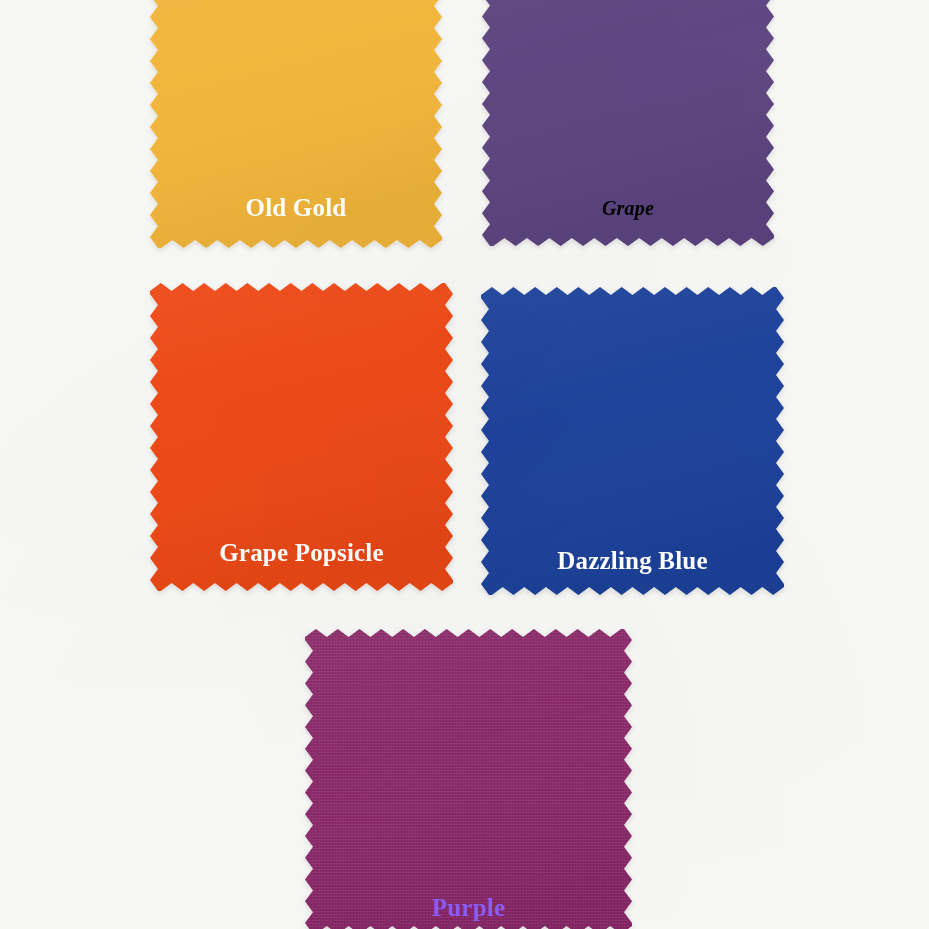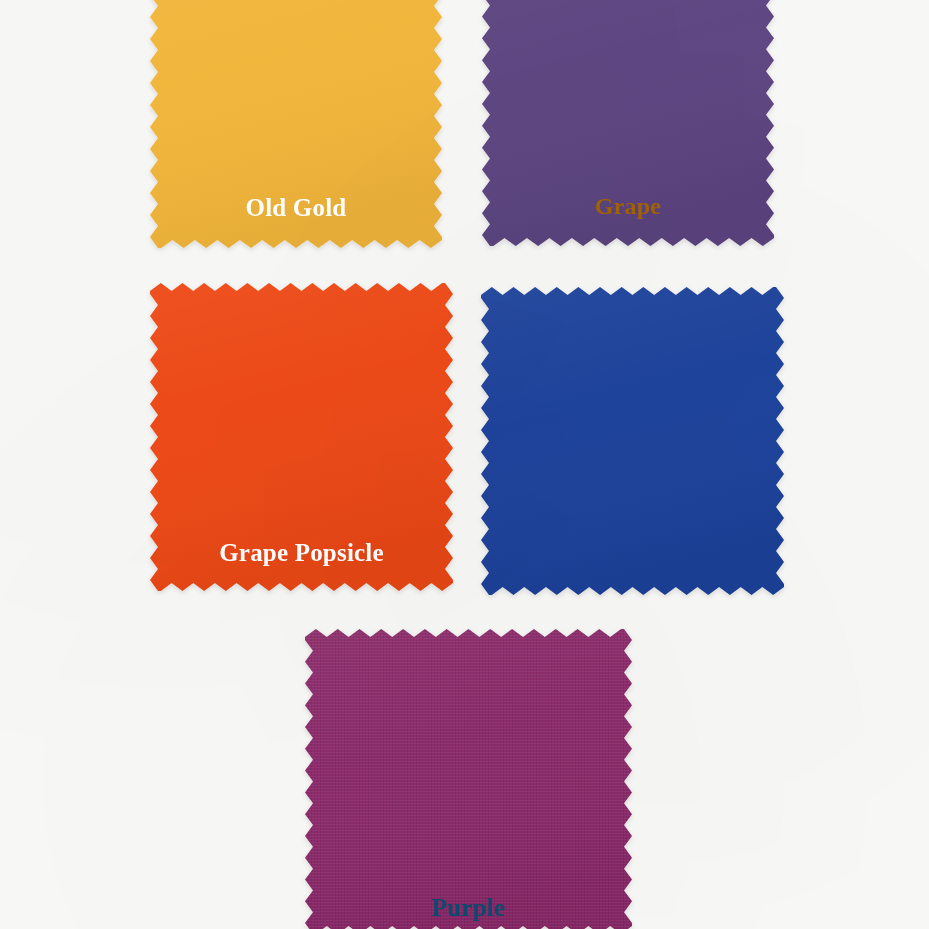--- a/index.html
+++ b/index.html
@@ -91,21 +91,21 @@
           </filter>
           <linearGradient id="gr1" x1="0" y1="0" x2="0.25" y2="1">
             <stop offset="0%" stop-color="#ffffff" stop-opacity="0.05"></stop>
             <stop offset="45%" stop-color="#ffffff" stop-opacity="0.012"></stop>
             <stop offset="100%" stop-color="#000000" stop-opacity="0.045"></stop>
           </linearGradient>
         </defs>
         <path d="M0.00,8.00L11.23,0.00L22.46,8.00L33.69,0.00L44.92,8.00L56.15,0.00L67.38,8.00L78.62,0.00L89.85,8.00L101.08,0.00L112.31,8.00L123.54,0.00L134.77,8.00L146.00,0.00L157.23,8.00L168.46,0.00L179.69,8.00L190.92,0.00L202.15,8.00L213.38,0.00L224.62,8.00L235.85,0.00L247.08,8.00L258.31,0.00L269.54,8.00L280.77,0.00L284.00,0.00L292.00,10.93L284.00,21.86L292.00,32.79L284.00,43.71L292.00,54.64L284.00,65.57L292.00,76.50L284.00,87.43L292.00,98.36L284.00,109.29L292.00,120.21L284.00,131.14L292.00,142.07L284.00,153.00L292.00,163.93L284.00,174.86L292.00,185.79L284.00,196.71L292.00,207.64L284.00,218.57L292.00,229.50L284.00,240.43L292.00,251.36L284.00,262.29L292.00,273.21L284.00,284.14L292.00,295.07L292.00,298.00L280.77,306.00L269.54,298.00L258.31,306.00L247.08,298.00L235.85,306.00L224.62,298.00L213.38,306.00L202.15,298.00L190.92,306.00L179.69,298.00L168.46,306.00L157.23,298.00L146.00,306.00L134.77,298.00L123.54,306.00L112.31,298.00L101.08,306.00L89.85,298.00L78.62,306.00L67.38,298.00L56.15,306.00L44.92,298.00L33.69,306.00L22.46,298.00L11.23,306.00L8.00,306.00L0.00,295.07L8.00,284.14L0.00,273.21L8.00,262.29L0.00,251.36L8.00,240.43L0.00,229.50L8.00,218.57L0.00,207.64L8.00,196.71L0.00,185.79L8.00,174.86L0.00,163.93L8.00,153.00L0.00,142.07L8.00,131.14L0.00,120.21L8.00,109.29L0.00,98.36L8.00,87.43L0.00,76.50L8.00,65.57L0.00,54.64L8.00,43.71L0.00,32.79L8.00,21.86L0.00,10.93Z" fill="#5d4481" filter="url(#sh1)"></path>
         <path d="M0.00,8.00L11.23,0.00L22.46,8.00L33.69,0.00L44.92,8.00L56.15,0.00L67.38,8.00L78.62,0.00L89.85,8.00L101.08,0.00L112.31,8.00L123.54,0.00L134.77,8.00L146.00,0.00L157.23,8.00L168.46,0.00L179.69,8.00L190.92,0.00L202.15,8.00L213.38,0.00L224.62,8.00L235.85,0.00L247.08,8.00L258.31,0.00L269.54,8.00L280.77,0.00L284.00,0.00L292.00,10.93L284.00,21.86L292.00,32.79L284.00,43.71L292.00,54.64L284.00,65.57L292.00,76.50L284.00,87.43L292.00,98.36L284.00,109.29L292.00,120.21L284.00,131.14L292.00,142.07L284.00,153.00L292.00,163.93L284.00,174.86L292.00,185.79L284.00,196.71L292.00,207.64L284.00,218.57L292.00,229.50L284.00,240.43L292.00,251.36L284.00,262.29L292.00,273.21L284.00,284.14L292.00,295.07L292.00,298.00L280.77,306.00L269.54,298.00L258.31,306.00L247.08,298.00L235.85,306.00L224.62,298.00L213.38,306.00L202.15,298.00L190.92,306.00L179.69,298.00L168.46,306.00L157.23,298.00L146.00,306.00L134.77,298.00L123.54,306.00L112.31,298.00L101.08,306.00L89.85,298.00L78.62,306.00L67.38,298.00L56.15,306.00L44.92,298.00L33.69,306.00L22.46,298.00L11.23,306.00L8.00,306.00L0.00,295.07L8.00,284.14L0.00,273.21L8.00,262.29L0.00,251.36L8.00,240.43L0.00,229.50L8.00,218.57L0.00,207.64L8.00,196.71L0.00,185.79L8.00,174.86L0.00,163.93L8.00,153.00L0.00,142.07L8.00,131.14L0.00,120.21L8.00,109.29L0.00,98.36L8.00,87.43L0.00,76.50L8.00,65.57L0.00,54.64L8.00,43.71L0.00,32.79L8.00,21.86L0.00,10.93Z" fill="url(#gr1)"></path>
       </svg>
-      <div class="swatch-label" style="bottom: 28px; font-size: 24px; color: #a16207;">Grape</div>
+      <div class="swatch-label" style="bottom: 28px; font-size: 20px; color: #000000; font-style: italic;">Grape</div>
     </div>
     <div class="swatch" style="left: 150px; top: 283px; width: 303px; height: 308px;">
       <svg viewBox="0 0 303 308">
         <defs>
           <filter id="sh2" x="-20%" y="-20%" width="140%" height="140%">
             <feDropShadow dx="0" dy="2" stdDeviation="2.4" flood-color="#000000" flood-opacity="0.12"></feDropShadow>
           </filter>
           <linearGradient id="gr2" x1="0" y1="0" x2="0.25" y2="1">
             <stop offset="0%" stop-color="#ffffff" stop-opacity="0.05"></stop>
             <stop offset="45%" stop-color="#ffffff" stop-opacity="0.012"></stop>
@@ -125,20 +125,21 @@
           </filter>
           <linearGradient id="gr3" x1="0" y1="0" x2="0.25" y2="1">
             <stop offset="0%" stop-color="#ffffff" stop-opacity="0.05"></stop>
             <stop offset="45%" stop-color="#ffffff" stop-opacity="0.012"></stop>
             <stop offset="100%" stop-color="#000000" stop-opacity="0.045"></stop>
           </linearGradient>
         </defs>
         <path d="M0.00,8.00L10.82,0.00L21.64,8.00L32.46,0.00L43.29,8.00L54.11,0.00L64.93,8.00L75.75,0.00L86.57,8.00L97.39,0.00L108.21,8.00L119.04,0.00L129.86,8.00L140.68,0.00L151.50,8.00L162.32,0.00L173.14,8.00L183.96,0.00L194.79,8.00L205.61,0.00L216.43,8.00L227.25,0.00L238.07,8.00L248.89,0.00L259.71,8.00L270.54,0.00L281.36,8.00L292.18,0.00L295.00,0.00L303.00,11.00L295.00,22.00L303.00,33.00L295.00,44.00L303.00,55.00L295.00,66.00L303.00,77.00L295.00,88.00L303.00,99.00L295.00,110.00L303.00,121.00L295.00,132.00L303.00,143.00L295.00,154.00L303.00,165.00L295.00,176.00L303.00,187.00L295.00,198.00L303.00,209.00L295.00,220.00L303.00,231.00L295.00,242.00L303.00,253.00L295.00,264.00L303.00,275.00L295.00,286.00L303.00,297.00L303.00,300.00L292.18,308.00L281.36,300.00L270.54,308.00L259.71,300.00L248.89,308.00L238.07,300.00L227.25,308.00L216.43,300.00L205.61,308.00L194.79,300.00L183.96,308.00L173.14,300.00L162.32,308.00L151.50,300.00L140.68,308.00L129.86,300.00L119.04,308.00L108.21,300.00L97.39,308.00L86.57,300.00L75.75,308.00L64.93,300.00L54.11,308.00L43.29,300.00L32.46,308.00L21.64,300.00L10.82,308.00L8.00,308.00L0.00,297.00L8.00,286.00L0.00,275.00L8.00,264.00L0.00,253.00L8.00,242.00L0.00,231.00L8.00,220.00L0.00,209.00L8.00,198.00L0.00,187.00L8.00,176.00L0.00,165.00L8.00,154.00L0.00,143.00L8.00,132.00L0.00,121.00L8.00,110.00L0.00,99.00L8.00,88.00L0.00,77.00L8.00,66.00L0.00,55.00L8.00,44.00L0.00,33.00L8.00,22.00L0.00,11.00Z" fill="#1f429b" filter="url(#sh3)"></path>
         <path d="M0.00,8.00L10.82,0.00L21.64,8.00L32.46,0.00L43.29,8.00L54.11,0.00L64.93,8.00L75.75,0.00L86.57,8.00L97.39,0.00L108.21,8.00L119.04,0.00L129.86,8.00L140.68,0.00L151.50,8.00L162.32,0.00L173.14,8.00L183.96,0.00L194.79,8.00L205.61,0.00L216.43,8.00L227.25,0.00L238.07,8.00L248.89,0.00L259.71,8.00L270.54,0.00L281.36,8.00L292.18,0.00L295.00,0.00L303.00,11.00L295.00,22.00L303.00,33.00L295.00,44.00L303.00,55.00L295.00,66.00L303.00,77.00L295.00,88.00L303.00,99.00L295.00,110.00L303.00,121.00L295.00,132.00L303.00,143.00L295.00,154.00L303.00,165.00L295.00,176.00L303.00,187.00L295.00,198.00L303.00,209.00L295.00,220.00L303.00,231.00L295.00,242.00L303.00,253.00L295.00,264.00L303.00,275.00L295.00,286.00L303.00,297.00L303.00,300.00L292.18,308.00L281.36,300.00L270.54,308.00L259.71,300.00L248.89,308.00L238.07,300.00L227.25,308.00L216.43,300.00L205.61,308.00L194.79,300.00L183.96,308.00L173.14,300.00L162.32,308.00L151.50,300.00L140.68,308.00L129.86,300.00L119.04,308.00L108.21,300.00L97.39,308.00L86.57,300.00L75.75,308.00L64.93,300.00L54.11,308.00L43.29,300.00L32.46,308.00L21.64,300.00L10.82,308.00L8.00,308.00L0.00,297.00L8.00,286.00L0.00,275.00L8.00,264.00L0.00,253.00L8.00,242.00L0.00,231.00L8.00,220.00L0.00,209.00L8.00,198.00L0.00,187.00L8.00,176.00L0.00,165.00L8.00,154.00L0.00,143.00L8.00,132.00L0.00,121.00L8.00,110.00L0.00,99.00L8.00,88.00L0.00,77.00L8.00,66.00L0.00,55.00L8.00,44.00L0.00,33.00L8.00,22.00L0.00,11.00Z" fill="url(#gr3)"></path>
       </svg>
+      <div class="swatch-label" style="bottom: 22px; font-size: 25px; color: rgb(255, 255, 255);">Dazzling Blue</div>
     </div>
     <div class="swatch" style="left: 305px; top: 629px; width: 327px; height: 305px;">
       <svg viewBox="0 0 327 305">
         <defs>
           <filter id="sh4" x="-20%" y="-20%" width="140%" height="140%">
             <feDropShadow dx="0" dy="2" stdDeviation="2.4" flood-color="#000000" flood-opacity="0.12"></feDropShadow>
           </filter>
           <pattern id="tex4" width="3" height="3" patternUnits="userSpaceOnUse">
             <rect width="3" height="3" fill="#8c2a6b"></rect>
             <rect width="3" height="1" fill="#ffffff" opacity="0.05"></rect>
@@ -146,15 +147,15 @@
           </pattern>
           <linearGradient id="gr4" x1="0" y1="0" x2="0.25" y2="1">
             <stop offset="0%" stop-color="#ffffff" stop-opacity="0.05"></stop>
             <stop offset="45%" stop-color="#ffffff" stop-opacity="0.012"></stop>
             <stop offset="100%" stop-color="#000000" stop-opacity="0.045"></stop>
           </linearGradient>
         </defs>
         <path d="M0.00,8.00L10.90,0.00L21.80,8.00L32.70,0.00L43.60,8.00L54.50,0.00L65.40,8.00L76.30,0.00L87.20,8.00L98.10,0.00L109.00,8.00L119.90,0.00L130.80,8.00L141.70,0.00L152.60,8.00L163.50,0.00L174.40,8.00L185.30,0.00L196.20,8.00L207.10,0.00L218.00,8.00L228.90,0.00L239.80,8.00L250.70,0.00L261.60,8.00L272.50,0.00L283.40,8.00L294.30,0.00L305.20,8.00L316.10,0.00L319.00,0.00L327.00,10.89L319.00,21.79L327.00,32.68L319.00,43.57L327.00,54.46L319.00,65.36L327.00,76.25L319.00,87.14L327.00,98.04L319.00,108.93L327.00,119.82L319.00,130.71L327.00,141.61L319.00,152.50L327.00,163.39L319.00,174.29L327.00,185.18L319.00,196.07L327.00,206.96L319.00,217.86L327.00,228.75L319.00,239.64L327.00,250.54L319.00,261.43L327.00,272.32L319.00,283.21L327.00,294.11L327.00,297.00L316.10,305.00L305.20,297.00L294.30,305.00L283.40,297.00L272.50,305.00L261.60,297.00L250.70,305.00L239.80,297.00L228.90,305.00L218.00,297.00L207.10,305.00L196.20,297.00L185.30,305.00L174.40,297.00L163.50,305.00L152.60,297.00L141.70,305.00L130.80,297.00L119.90,305.00L109.00,297.00L98.10,305.00L87.20,297.00L76.30,305.00L65.40,297.00L54.50,305.00L43.60,297.00L32.70,305.00L21.80,297.00L10.90,305.00L8.00,305.00L0.00,294.11L8.00,283.21L0.00,272.32L8.00,261.43L0.00,250.54L8.00,239.64L0.00,228.75L8.00,217.86L0.00,206.96L8.00,196.07L0.00,185.18L8.00,174.29L0.00,163.39L8.00,152.50L0.00,141.61L8.00,130.71L0.00,119.82L8.00,108.93L0.00,98.04L8.00,87.14L0.00,76.25L8.00,65.36L0.00,54.46L8.00,43.57L0.00,32.68L8.00,21.79L0.00,10.89Z" fill="url(#tex4)" filter="url(#sh4)"></path>
         <path d="M0.00,8.00L10.90,0.00L21.80,8.00L32.70,0.00L43.60,8.00L54.50,0.00L65.40,8.00L76.30,0.00L87.20,8.00L98.10,0.00L109.00,8.00L119.90,0.00L130.80,8.00L141.70,0.00L152.60,8.00L163.50,0.00L174.40,8.00L185.30,0.00L196.20,8.00L207.10,0.00L218.00,8.00L228.90,0.00L239.80,8.00L250.70,0.00L261.60,8.00L272.50,0.00L283.40,8.00L294.30,0.00L305.20,8.00L316.10,0.00L319.00,0.00L327.00,10.89L319.00,21.79L327.00,32.68L319.00,43.57L327.00,54.46L319.00,65.36L327.00,76.25L319.00,87.14L327.00,98.04L319.00,108.93L327.00,119.82L319.00,130.71L327.00,141.61L319.00,152.50L327.00,163.39L319.00,174.29L327.00,185.18L319.00,196.07L327.00,206.96L319.00,217.86L327.00,228.75L319.00,239.64L327.00,250.54L319.00,261.43L327.00,272.32L319.00,283.21L327.00,294.11L327.00,297.00L316.10,305.00L305.20,297.00L294.30,305.00L283.40,297.00L272.50,305.00L261.60,297.00L250.70,305.00L239.80,297.00L228.90,305.00L218.00,297.00L207.10,305.00L196.20,297.00L185.30,305.00L174.40,297.00L163.50,305.00L152.60,297.00L141.70,305.00L130.80,297.00L119.90,305.00L109.00,297.00L98.10,305.00L87.20,297.00L76.30,305.00L65.40,297.00L54.50,305.00L43.60,297.00L32.70,305.00L21.80,297.00L10.90,305.00L8.00,305.00L0.00,294.11L8.00,283.21L0.00,272.32L8.00,261.43L0.00,250.54L8.00,239.64L0.00,228.75L8.00,217.86L0.00,206.96L8.00,196.07L0.00,185.18L8.00,174.29L0.00,163.39L8.00,152.50L0.00,141.61L8.00,130.71L0.00,119.82L8.00,108.93L0.00,98.04L8.00,87.14L0.00,76.25L8.00,65.36L0.00,54.46L8.00,43.57L0.00,32.68L8.00,21.79L0.00,10.89Z" fill="url(#gr4)"></path>
       </svg>
-      <div class="swatch-label" style="bottom: 14px; font-size: 25px; color: #0c4a6e;">Purple</div>
+      <div class="swatch-label" style="bottom: 14px; font-size: 25px; color: #8b5cf6;">Purple</div>
     </div>
   </div>
 
 </body></html>

